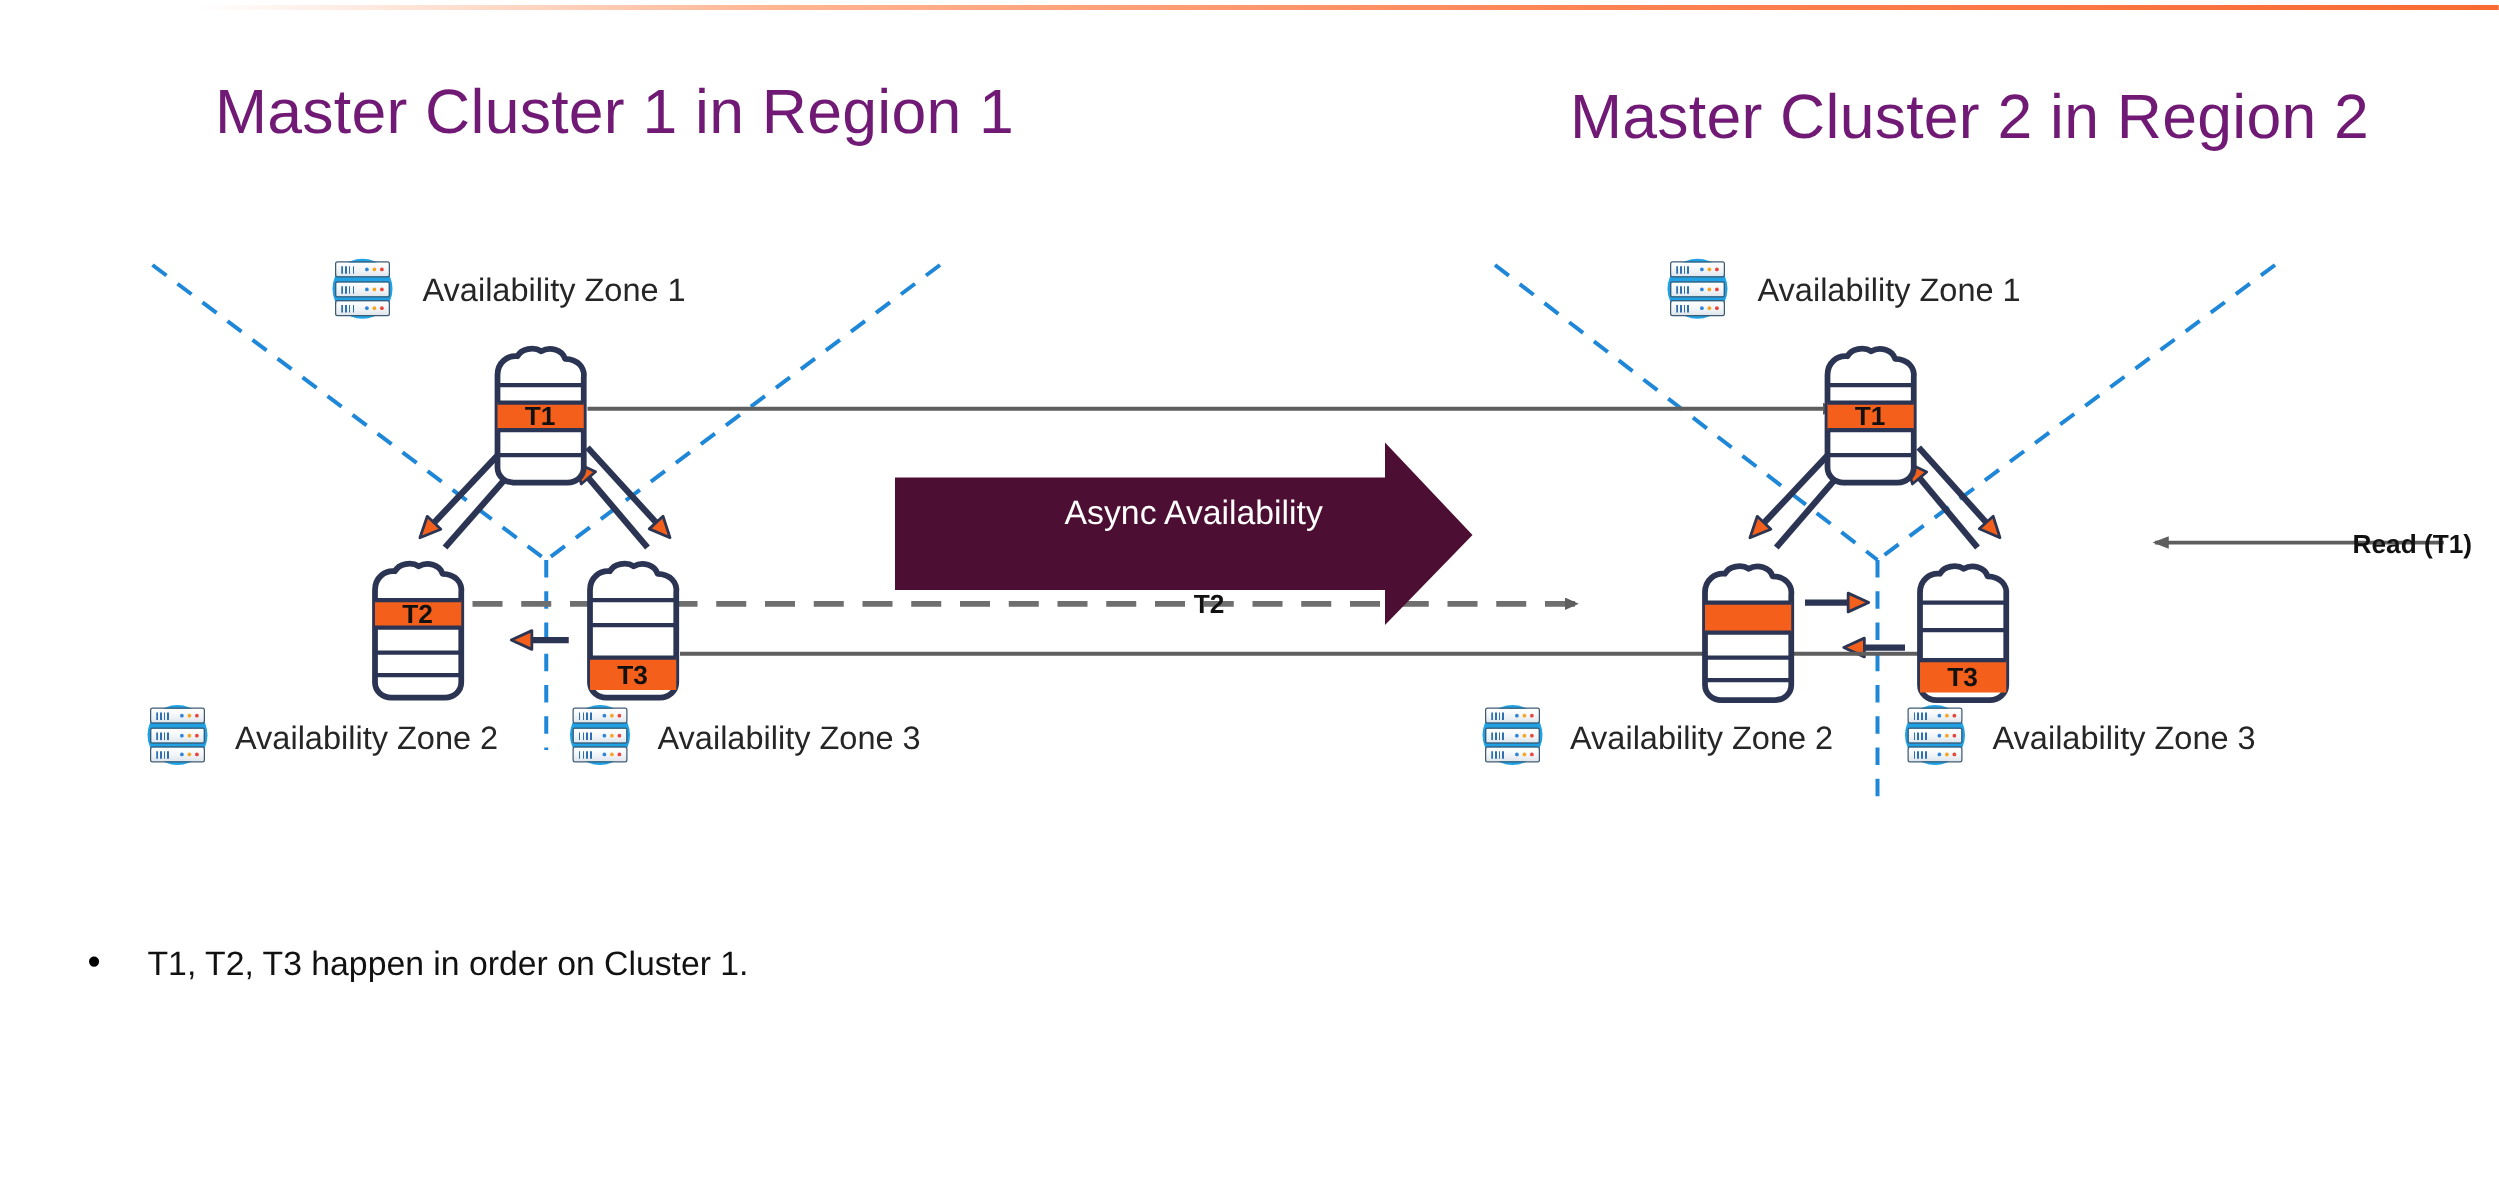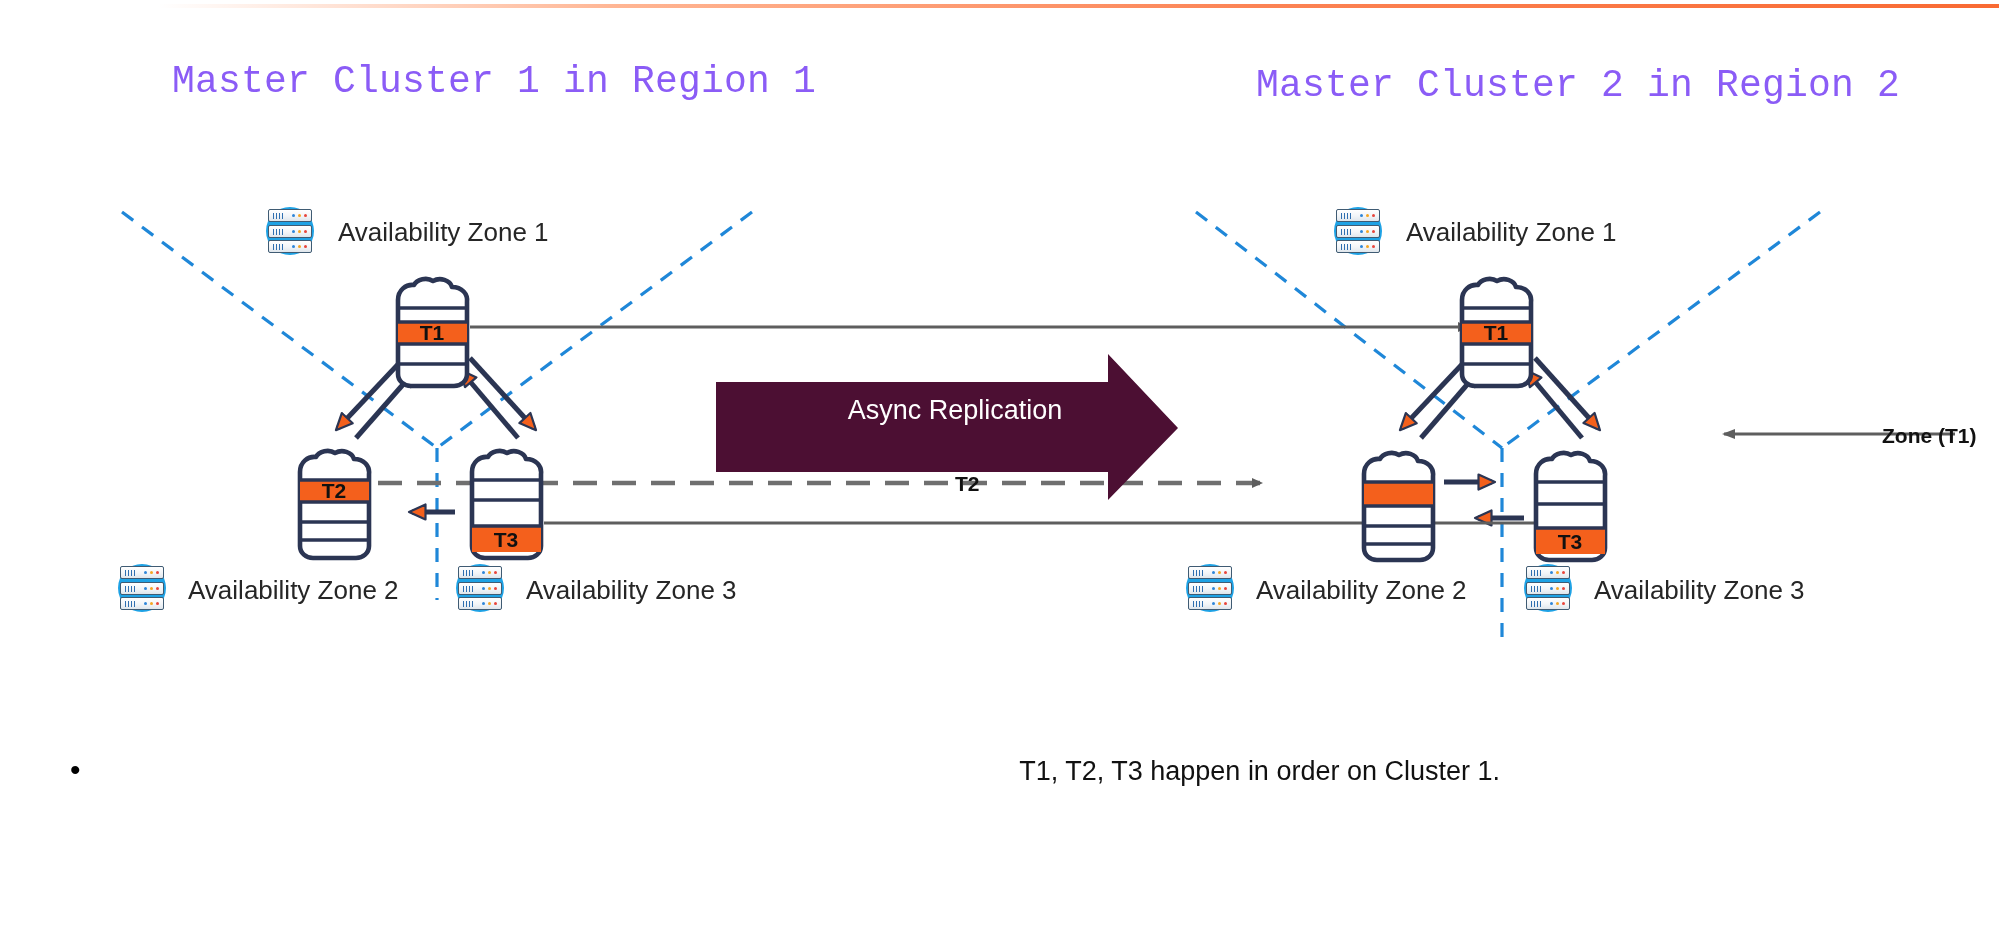--- a/index.html
+++ b/index.html
@@ -18,26 +18,25 @@
   .top-rule {
     position: absolute;
     left: 158px;
     top: 4px;
     width: 1841px;
     height: 4px;
     background: linear-gradient(to right, #ffffff 0%, #ffb593 25%, #fc8354 60%, #f96a33 100%);
   }
   .cluster-title {
     position: absolute;
-    font-size: 38px;
+    font-size: 50px;
     font-weight: 400;
-    color: #8b5cf6;
+    color: #701a75;
     letter-spacing: 0.2px;
     white-space: nowrap;
-    font-family: Liberation Mono, monospace;
   }
   #title-left  { left: 172px;  top: 60px; }
   #title-right { left: 1256px; top: 64px; }
 
   .diagram-svg {
     position: absolute;
     left: 0;
     top: 0;
     width: 1999px;
     height: 942px;
@@ -90,21 +89,20 @@
   .bullets {
     position: absolute;
     left: 40px;
     top: 752px;
     width: 1460px;
   }
   .bullets ul {
     margin: 0;
     padding: 0;
     list-style: none;
-    text-align: right;
   }
   .bullets li {
     position: relative;
     font-size: 27px;
     line-height: 39px;
     color: #111111;
     padding-left: 78px;
     margin-bottom: 1px;
   }
   .bullets li::before {
@@ -272,24 +270,24 @@
     <path d="M12,22 C12,12 20,6 28,7 C31,1 41,-1 47,3 C54,-1 64,2 66,9 C76,9 82,16 81,24
              L81,96 C81,103 75,108 68,108 L25,108 C18,108 12,103 12,96 Z" fill="#ffffff" stroke="#2b3553" stroke-width="4.6" stroke-linejoin="round"></path>
     <rect x="12" y="76" width="69" height="26" fill="#f4601c" stroke="none"></rect>
     <line x1="12" y1="30" x2="81" y2="30" stroke="#2b3553" stroke-width="3.4"></line>
     <line x1="12" y1="52" x2="81" y2="52" stroke="#2b3553" stroke-width="3.4"></line>
     <line x1="12" y1="76" x2="81" y2="76" stroke="#2b3553" stroke-width="3.4"></line>
     <text x="46" y="97" text-anchor="middle" font-family="Liberation Sans, sans-serif" font-size="21" font-weight="bold" fill="#111">T3</text>
   </g>
 </svg>
 
-<div class="async-text">Async Replication</div>
+<div class="async-text">Async Availability</div>
 
 <div class="edge-label" id="label-t2-line">T2</div>
-<div class="edge-label" id="label-read-t1">Zone (T1)</div>
+<div class="edge-label" id="label-read-t1">Read (T1)</div>
 
 <div class="rack" style="left:262px; top:203px;">
   <div class="disc"></div>
   <div class="unit u1">
     <span class="bars"></span>
     <span class="dots">
         <i style="background:#2f86d8"></i>
         <i style="background:#f5a623"></i>
         <i style="background:#e8453c"></i>
       </span>

